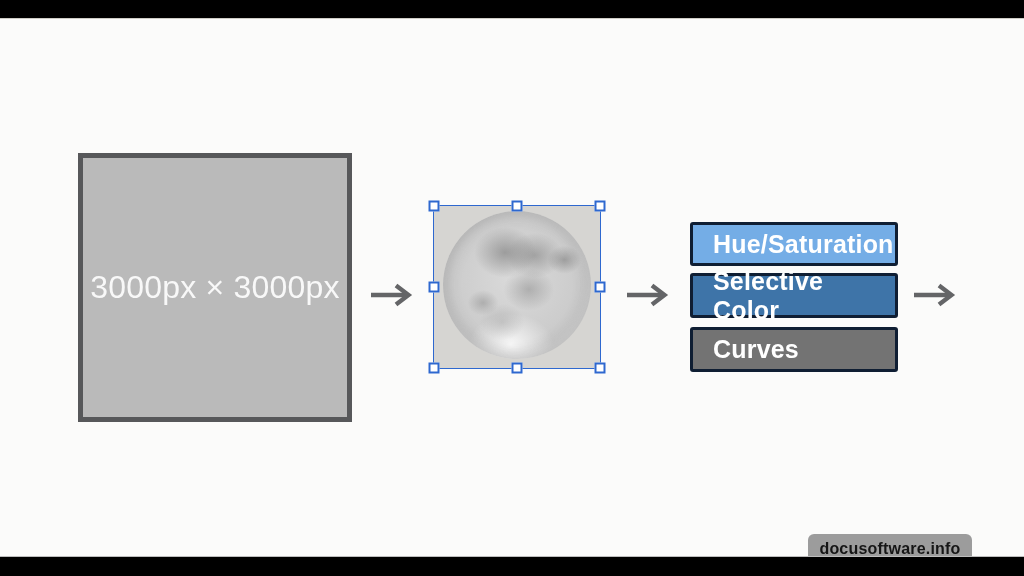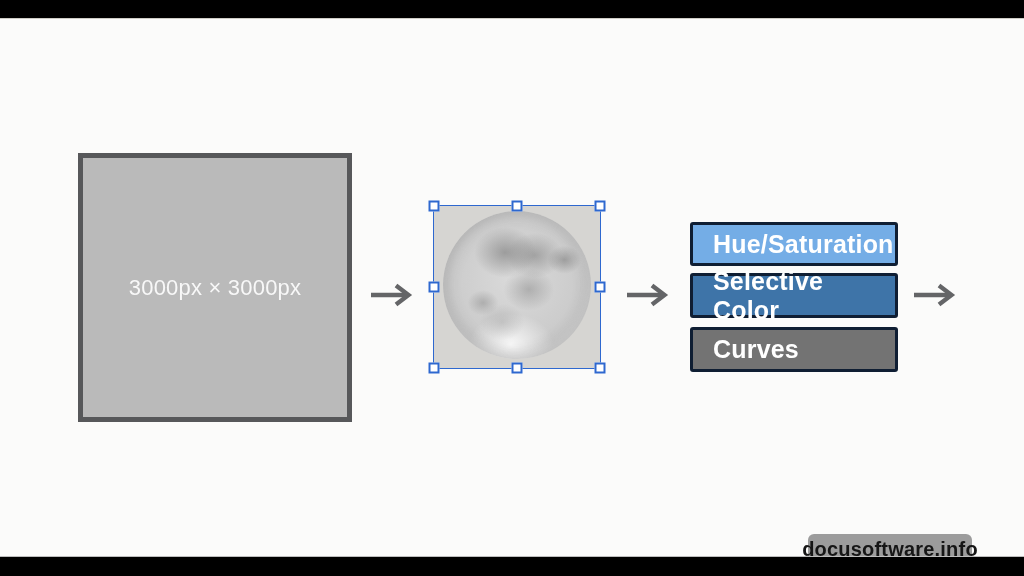--- a/index.html
+++ b/index.html
@@ -13,21 +13,21 @@
   .bar-top{top:0;height:18px;border-bottom:1px solid #cfcdc6;}
   .bar-bottom{top:556px;height:20px;border-top:1px solid #bdbdbd;}
 
   
   .canvas-box{
     position:absolute;left:78px;top:153px;width:274px;height:269px;
     box-sizing:border-box;border:5px solid #57585a;
     display:flex;align-items:center;justify-content:center;
   }
   .canvas-label{
-    text-align:center;font-size:22px;line-height:33px;font-weight:normal;
+    text-align:center;font-size:32px;line-height:33px;font-weight:normal;
     letter-spacing:.2px;
   }
 
   
   .arrow{position:absolute;width:46px;height:28px;}
   .arrow svg{display:block;width:46px;height:28px;}
   .arrow-1{left:368px;top:281px;}
   .arrow-2{left:624px;top:281px;}
   .arrow-3{left:911px;top:281px;}
 
@@ -67,21 +67,21 @@
   }
   .adj-1{top:222px;height:44px;}
   .adj-2{top:273px;height:45px;}
   .adj-3{top:327px;height:45px;}
 
   
   .watermark{
     position:absolute;left:808px;top:534px;width:164px;height:30px;z-index:5;
     border-radius:6px 6px 0 0;
     display:flex;align-items:center;justify-content:center;
-    font-size:20px;font-weight:bold;letter-spacing:.2px;
+    font-size:16px;font-weight:bold;letter-spacing:.2px;
   }
 </style>
 </head>
 <body>
 
 <div class="stage" style="background: rgb(251, 251, 250);">
 
   <div class="bar bar-top" style="background: rgb(0, 0, 0);"></div>
 
   <div class="canvas-box" style="background: rgb(186, 186, 186); border-color: rgb(87, 88, 90);">

